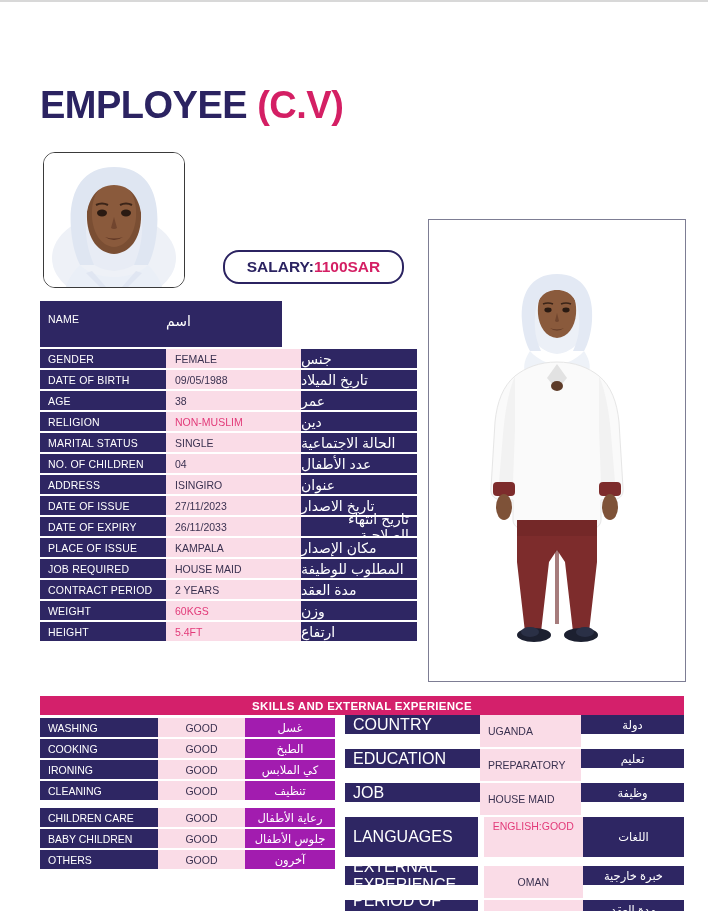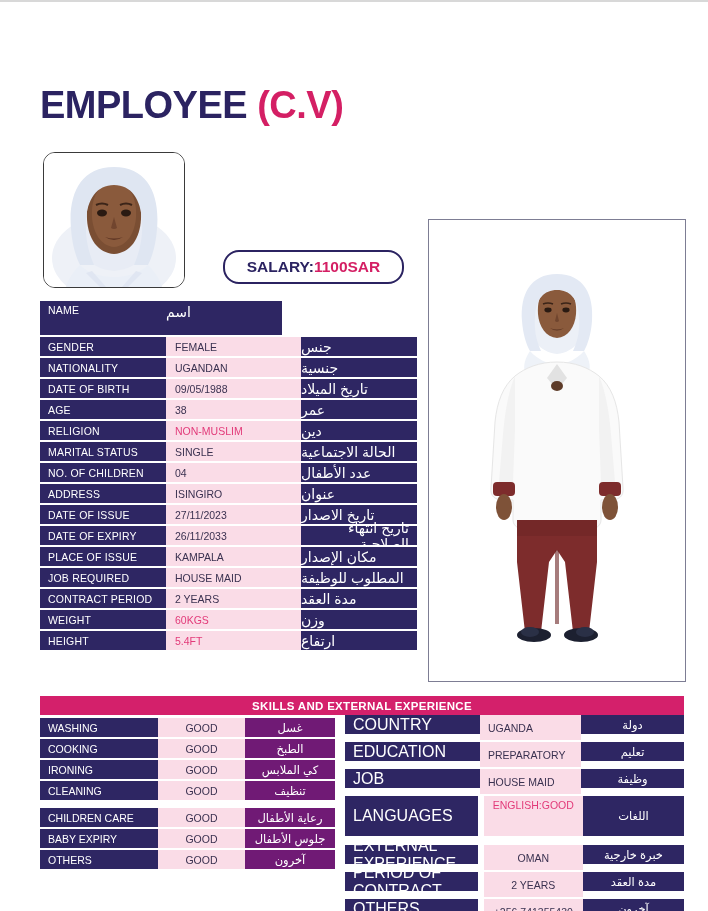--- a/index.html
+++ b/index.html
@@ -58,48 +58,48 @@
     width:135px;background:#fadce7;color:#3a3150;
     font-size:10.5px;padding:0 0 0 9px;display:flex;align-items:center;
     box-sizing:border-box;
   }
   .mrow .val.accent{color:#e23a79;}
   .mrow .ar{
     width:116px;background:#2e2663;color:#ffffff;
     font-size:14px;padding:0 8px 0 0;display:flex;align-items:center;
     justify-content:flex-end;box-sizing:border-box;direction:rtl;
   }
-  .mrow.tall .lab,.mrow.tall .val,.mrow.tall .ar{height:34px;align-items:flex-start;padding-top:3px;}
+  .mrow.tall .lab,.mrow.tall .val,.mrow.tall .ar{height:46px;align-items:flex-start;padding-top:12px;}
   .mrow .lab,.mrow .val,.mrow .ar{height:19px;}
 
   
   .skillsband{
     position:absolute;left:40px;top:696px;width:644px;height:19px;
     background:#d4206b;color:#ffffff;font-size:11.5px;font-weight:bold;
     display:flex;align-items:center;justify-content:center;letter-spacing:.3px;
   }
 
   
   .skleft{position:absolute;left:40px;top:718px;width:335px;}
   .skleft .srow{display:flex;margin-bottom:2px;}
   .skleft .lab{width:118px;background:#2e2663;color:#fff;font-size:10.5px;
     padding-left:8px;display:flex;align-items:center;box-sizing:border-box;height:19px;}
   .skleft .val{width:87px;background:#fadce7;color:#3a3150;font-size:10.5px;
     display:flex;align-items:center;justify-content:center;box-sizing:border-box;height:19px;}
-  .skleft .ar{width:90px;background:#701a75;color:#fff;font-size:11.5px;
+  .skleft .ar{width:90px;background:#a21caf;color:#fff;font-size:11.5px;
     display:flex;align-items:center;justify-content:center;box-sizing:border-box;height:19px;direction:rtl;}
   .skleft .gap{height:6px;}
 
   
   .skright{position:absolute;left:345px;top:715px;width:339px;}
   .skright .srow{display:flex;margin-bottom:2px;}
   .skright .lab{width:135px;background:#2e2663;color:#fff;font-size:16px;
     padding-left:8px;display:flex;align-items:center;box-sizing:border-box;height:19px;}
   .skright .val{width:101px;background:#fadce7;color:#3a3150;font-size:10.5px;
-    padding-left:8px;display:flex;align-items:center;box-sizing:border-box;height:25px;}
+    padding-left:8px;display:flex;align-items:center;box-sizing:border-box;height:32px;}
   .skright .val.ctr{justify-content:center;padding-left:0;margin-left:6px;}
   .skright .val.accent{color:#e23a79;}
   .skright .ar{width:103px;background:#2e2663;color:#fff;font-size:11.5px;
     display:flex;align-items:center;justify-content:center;box-sizing:border-box;height:19px;direction:rtl;}
   .skright .srow.dbl .lab,.skright .srow.dbl .ar{height:40px;}
   .skright .srow.dbl .val{height:40px;align-items:flex-start;padding-top:3px;justify-content:center;padding-left:0;}
   .skright .gap{height:7px;}
 </style>
 </head>
 <body>
@@ -175,25 +175,20 @@
     <div class="mrow tall">
       <div class="lab">NAME</div>
       <div class="ar">اسم</div>
     </div>
     <div class="mrow">
       <div class="lab">GENDER</div>
       <div class="val">FEMALE</div>
       <div class="ar">جنس</div>
     </div>
     <div class="mrow">
-      <div class="lab">NATIONALITY</div>
-      <div class="val">UGANDAN</div>
-      <div class="ar">جنسية</div>
-    </div>
-    <div class="mrow">
       <div class="lab">DATE OF BIRTH</div>
       <div class="val">09/05/1988</div>
       <div class="ar">تاريخ الميلاد</div>
     </div>
     <div class="mrow">
       <div class="lab">AGE</div>
       <div class="val">38</div>
       <div class="ar">عمر</div>
     </div>
     <div class="mrow">
@@ -276,21 +271,21 @@
       <div class="val">GOOD</div>
       <div class="ar">تنظيف</div>
     </div>
     <div class="gap"></div>
     <div class="srow">
       <div class="lab">CHILDREN CARE</div>
       <div class="val">GOOD</div>
       <div class="ar">رعاية الأطفال</div>
     </div>
     <div class="srow">
-      <div class="lab">BABY EXPIRY</div>
+      <div class="lab">BABY CHILDREN</div>
       <div class="val">GOOD</div>
       <div class="ar">جلوس الأطفال</div>
     </div>
     <div class="srow">
       <div class="lab">OTHERS</div>
       <div class="val">GOOD</div>
       <div class="ar">آخرون</div>
     </div>
   </div>
 <div class="skright">

